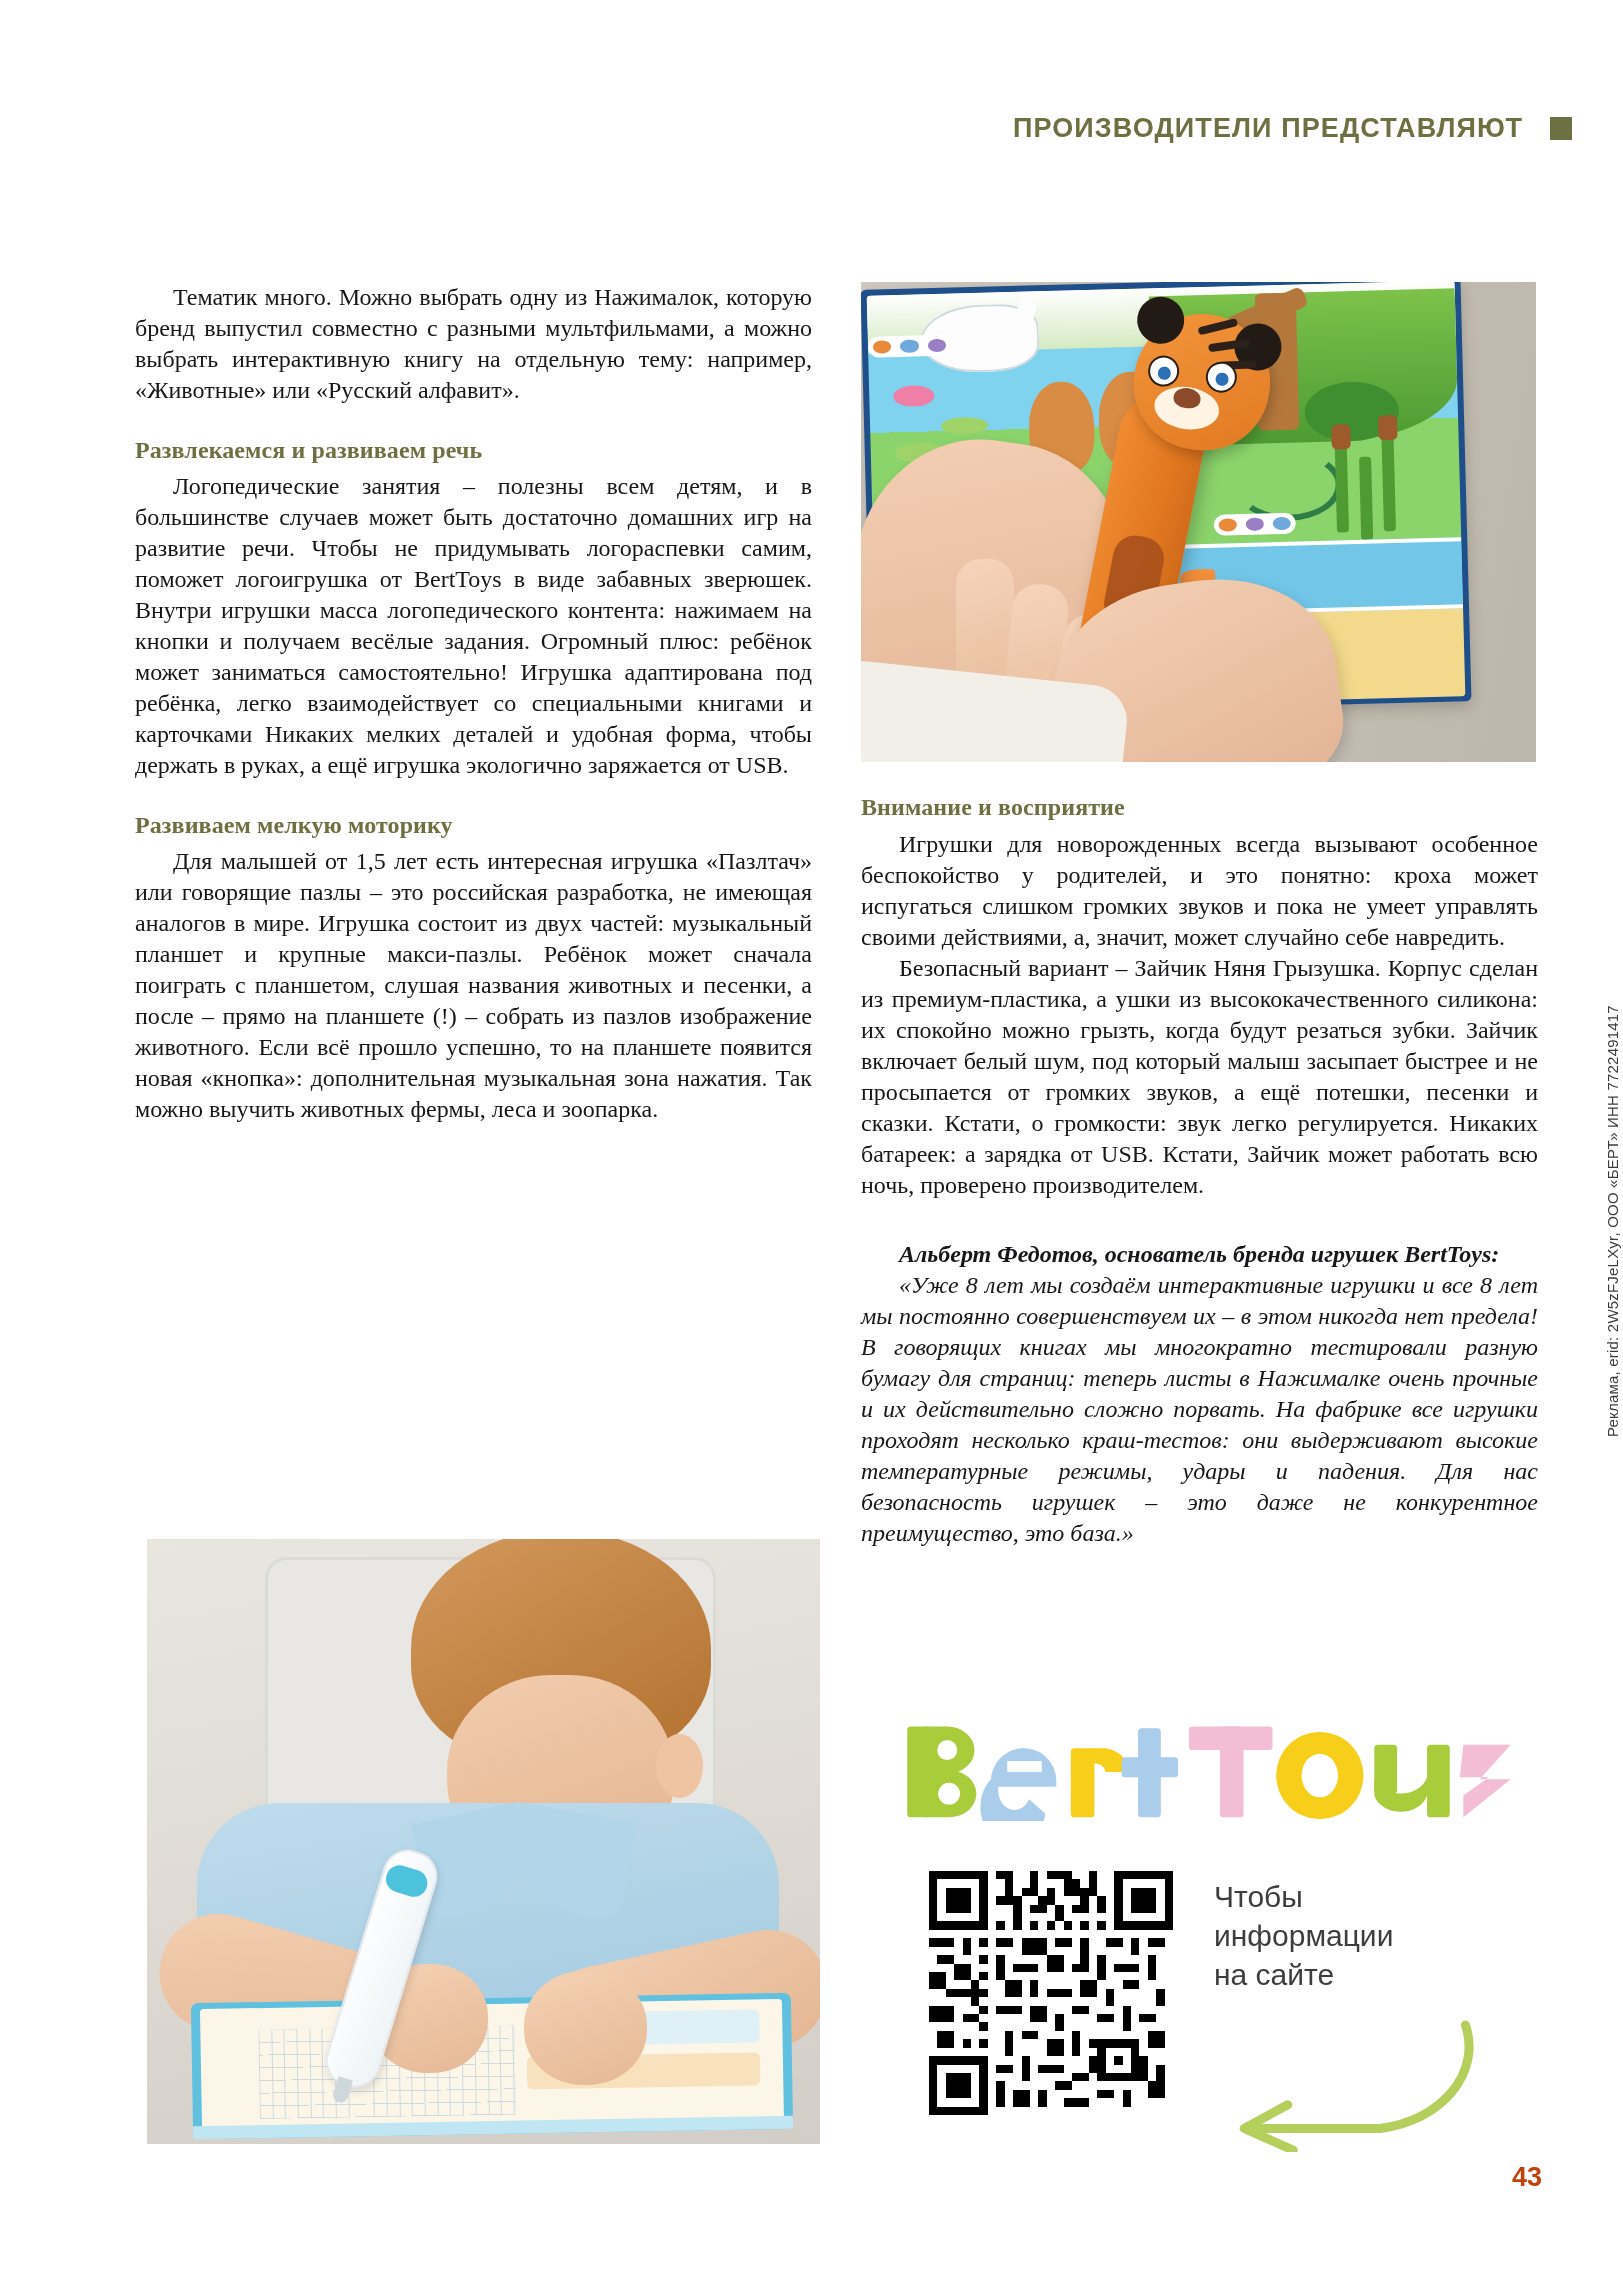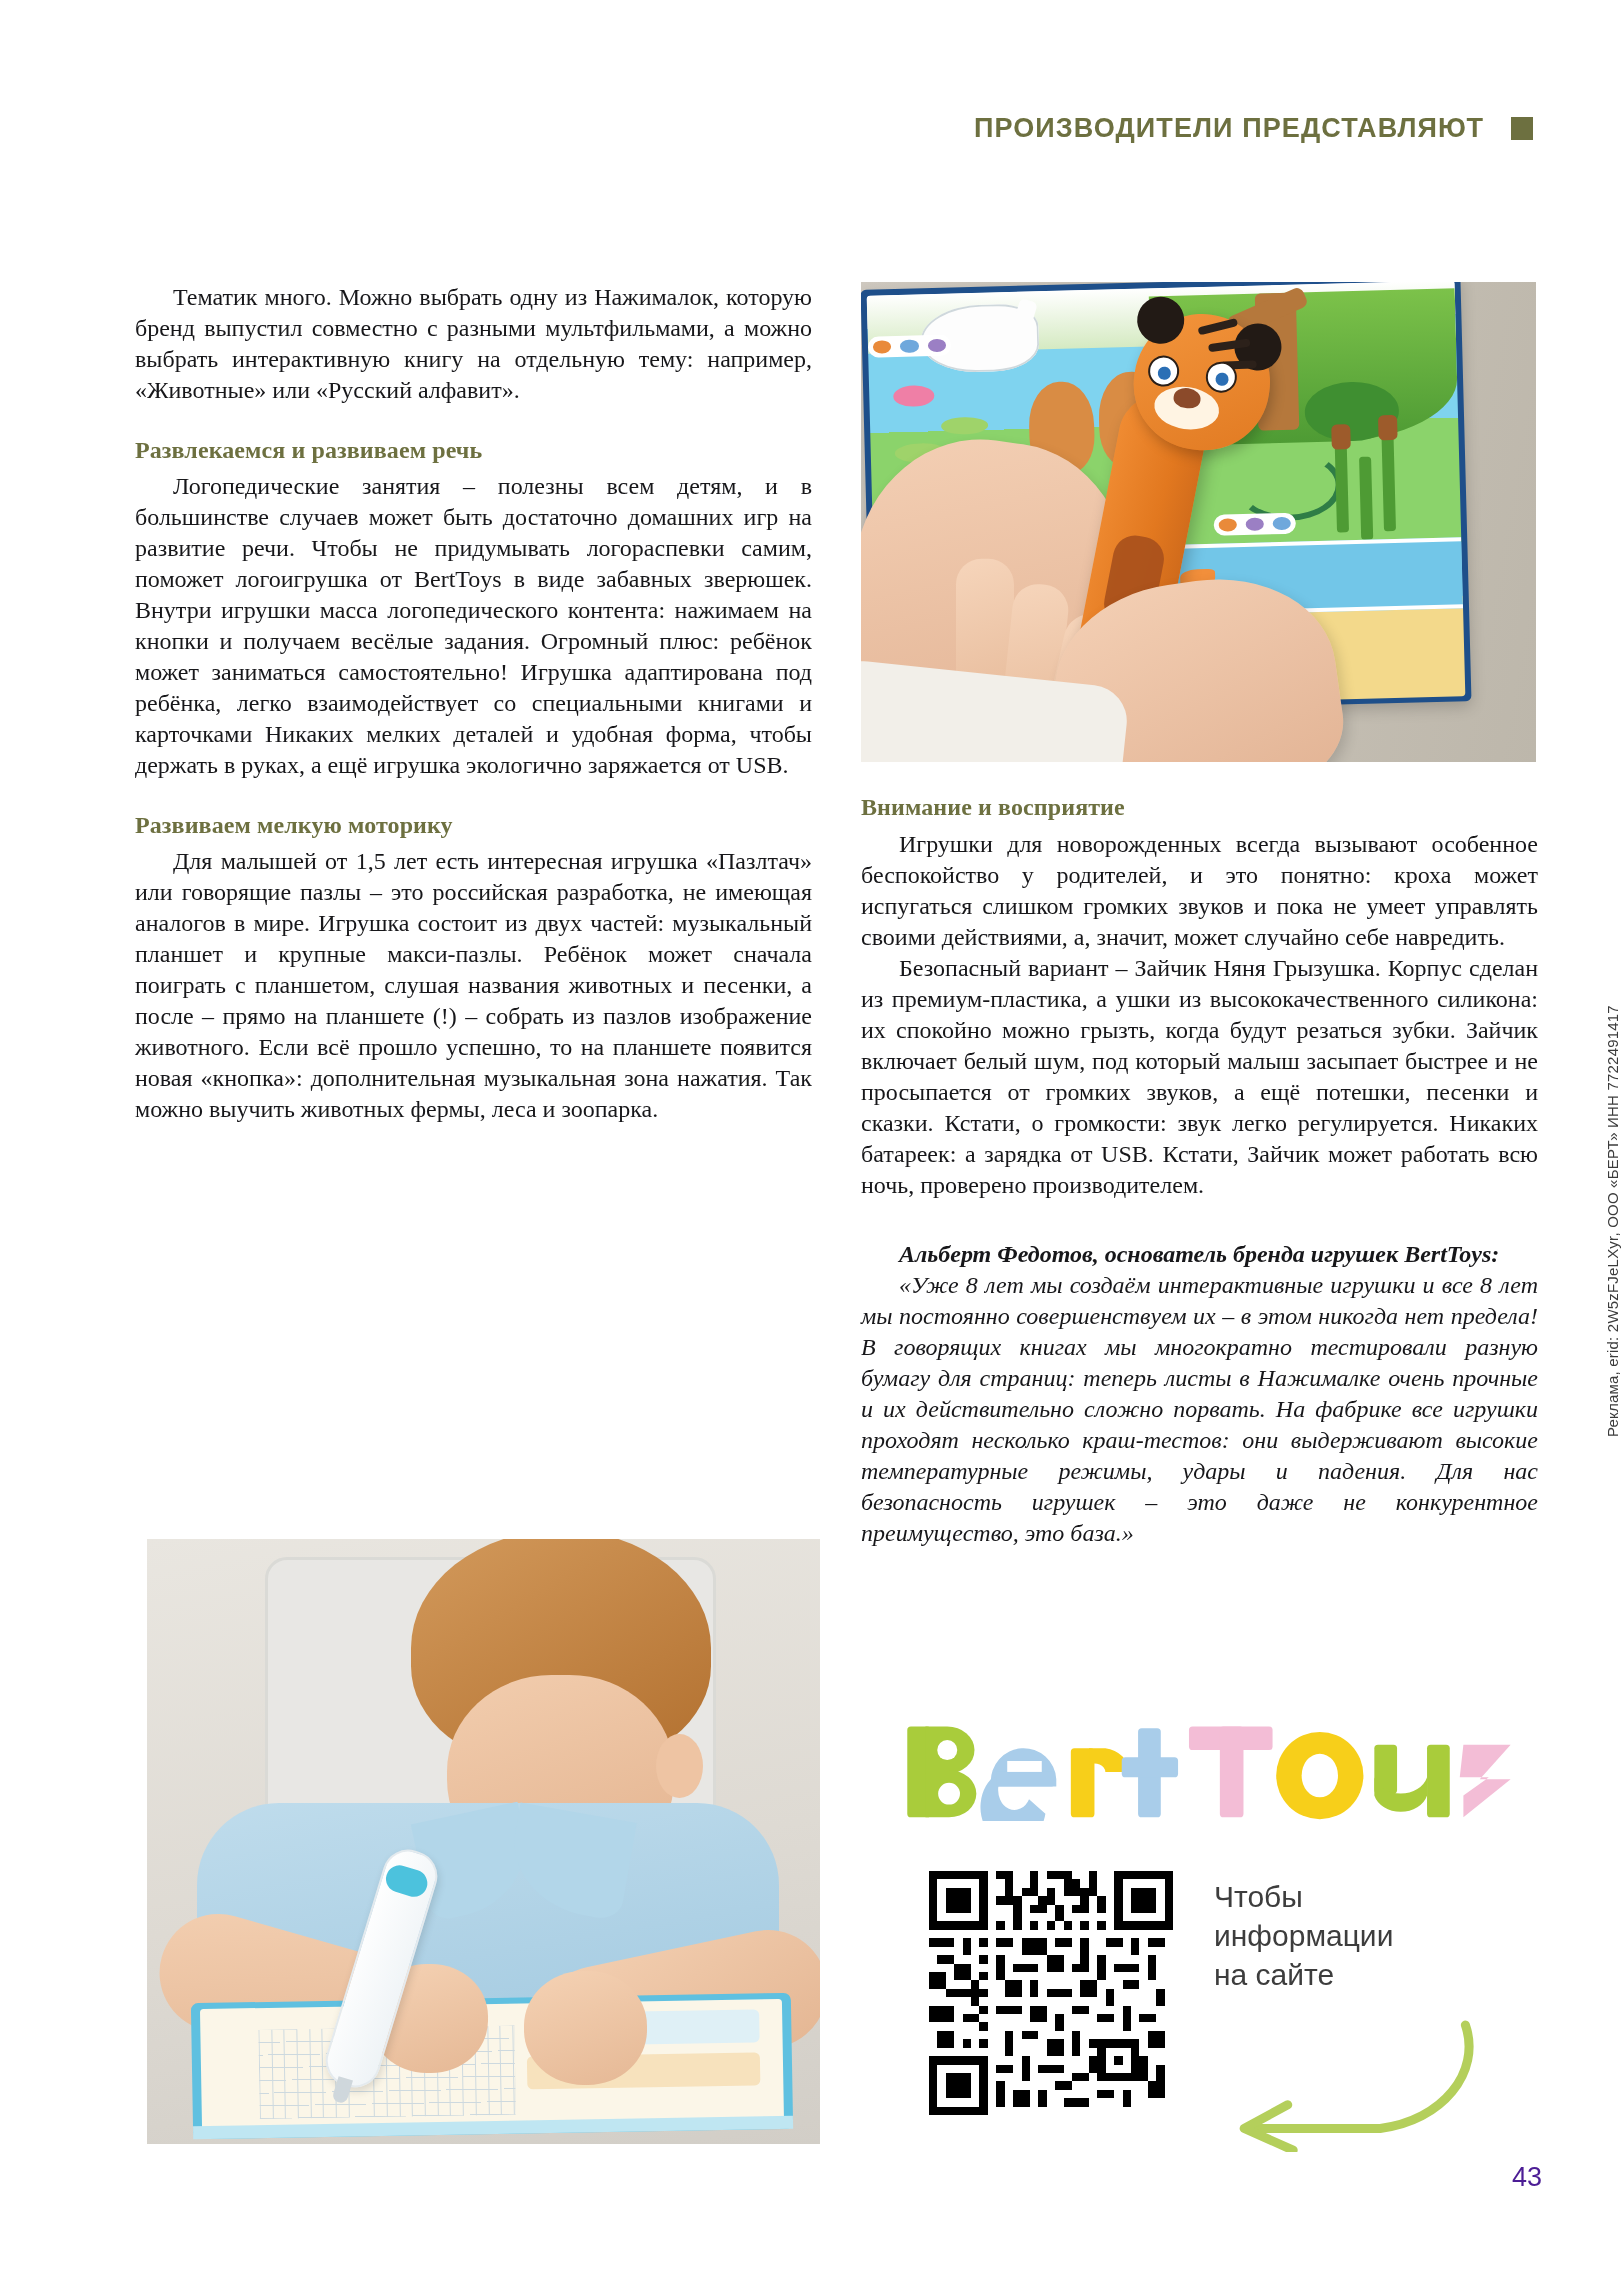--- a/index.html
+++ b/index.html
@@ -16,21 +16,21 @@
 
   
   .runhead{
     position:absolute;
     left:0;right:0;
     top:107px;
     height:42px;
     display:flex;
     align-items:center;
     justify-content:flex-end;
-    padding-right:91px;
+    padding-right:52px;
     box-sizing:border-box;
   }
   .runhead-text{
     font-family:"Liberation Sans", sans-serif;
     font-weight:bold;
     font-size:27px;
     letter-spacing:1.1px;
     color:#6d7040;
     text-transform:uppercase;
     white-space:nowrap;
@@ -225,21 +225,21 @@
     font-family:"Liberation Sans", sans-serif;
     font-size:30px;line-height:39px;color:#3d3d3d;
   }
   .arrow{position:absolute;left:264px;top:145px;width:300px;height:136px;}
   .arrow svg{display:block;width:100%;height:100%;}
 
   
   .folio{
     position:absolute;right:82px;bottom:80px;
     font-family:"Liberation Sans", sans-serif;
-    font-weight:normal;font-size:27px;color:#4c1d95;
+    font-weight:bold;font-size:27px;color:#c2410c;
   }
 </style>
 </head>
 <body>
 
 <div class="page">
 
   <div class="runhead">
     <span class="runhead-text">ПРОИЗВОДИТЕЛИ ПРЕДСТАВЛЯЮТ</span>
     <span class="runhead-square"></span>

